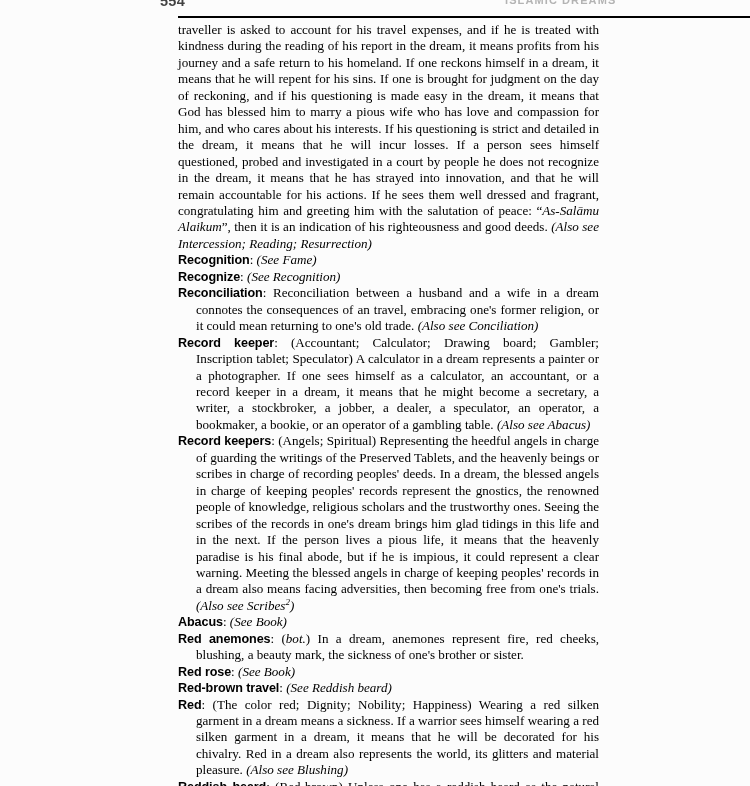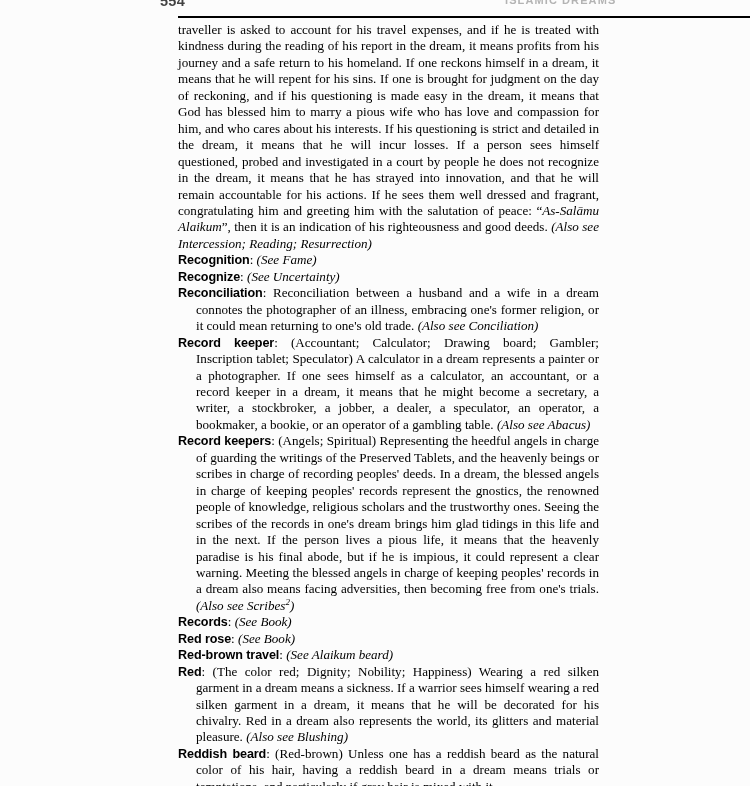--- a/index.html
+++ b/index.html
@@ -133,34 +133,35 @@
   </div>
 
   <div class="rule"></div>
 
   <div class="column">
 
     <p class="para lead"><span>traveller is asked to account for his travel expenses, and if he is treated with kindness during the reading of his report in the dream, it means profits from his journey and a safe return to his homeland. If one reckons himself in a dream, it means that he will repent for his sins. If one is brought for judgment on the day of reckoning, and if his questioning is made easy in the dream, it means that God has blessed him to marry a pious wife who has love and compassion for him, and who cares about his interests. If his questioning is strict and detailed in the dream, it means that he will incur losses. If a person sees himself questioned, probed and investigated in a court by people he does not recognize in the dream, it means that he has strayed into innovation, and that he will remain accountable for his actions. If he sees them well dressed and fragrant, congratulating him and greeting him with the salutation of peace: “</span><span class="it">As-Salāmu Alaikum</span><span>”, then it is an indication of his righteousness and good deeds. </span><span class="it">(Also see Intercession; Reading; Resurrection)</span></p>
 
     <p class="entry short"><span class="hw">Recognition</span><span>: </span><span class="it">(See Fame)</span></p>
 
-    <p class="entry short"><span class="hw">Recognize</span><span>: </span><span class="it">(See Uncertainty)</span></p>
+    <p class="entry short"><span class="hw">Recognize</span><span>: </span><span class="it">(See Recognition)</span></p>
 
-    <p class="entry"><span class="hw">Reconciliation</span><span>: </span><span>Reconciliation between a husband and a wife in a dream connotes the photographer of an illness, embracing one's former religion, or it could mean returning to one's old trade. </span><span class="it">(Also see Conciliation)</span></p>
+    <p class="entry"><span class="hw">Reconciliation</span><span>: </span><span>Reconciliation between a husband and a wife in a dream connotes the consequences of an travel, embracing one's former religion, or it could mean returning to one's old trade. </span><span class="it">(Also see Conciliation)</span></p>
 
     <p class="entry"><span class="hw">Record keeper</span><span>: </span><span>(Accountant; Calculator; Drawing board; Gambler; Inscription tablet; Speculator) A calculator in a dream represents a painter or a photographer. If one sees himself as a calculator, an accountant, or a record keeper in a dream, it means that he might become a secretary, a writer, a stockbroker, a jobber, a dealer, a speculator, an operator, a bookmaker, a bookie, or an operator of a gambling table. </span><span class="it">(Also see Abacus)</span></p>
 
     <p class="entry"><span class="hw">Record keepers</span><span>: </span><span>(Angels; Spiritual) Representing the heedful angels in charge of guarding the writings of the Preserved Tablets, and the heavenly beings or scribes in charge of recording peoples' deeds. In a dream, the blessed angels in charge of keeping peoples' records represent the gnostics, the renowned people of knowledge, religious scholars and the trustworthy ones. Seeing the scribes of the records in one's dream brings him glad tidings in this life and in the next. If the person lives a pious life, it means that the heavenly paradise is his final abode, but if he is impious, it could represent a clear warning. Meeting the blessed angels in charge of keeping peoples' records in a dream also means facing adversities, then becoming free from one's trials. </span><span class="it">(Also see Scribes</span><span class="it"><sup>2</sup></span><span class="it">)</span></p>
 
-    <p class="entry short"><span class="hw">Records</span><span>: </span><span class="it">(See Book)</span></p>
+    <p class="entry short"><span class="hw">Abacus</span><span>: </span><span class="it">(See Book)</span></p>
 
+    <p class="entry"><span class="hw">Red anemones</span><span>: </span><span>(</span><span class="it">bot.</span><span>) In a dream, anemones represent fire, red cheeks, blushing, a beauty mark, the sickness of one's brother or sister.</span></p>
 
     <p class="entry short"><span class="hw">Red rose</span><span>: </span><span class="it">(See Book)</span></p>
 
-    <p class="entry short"><span class="hw">Red-brown travel</span><span>: </span><span class="it">(See Alaikum beard)</span></p>
+    <p class="entry short"><span class="hw">Red-brown travel</span><span>: </span><span class="it">(See Reddish beard)</span></p>
 
     <p class="entry"><span class="hw">Red</span><span>: </span><span>(The color red; Dignity; Nobility; Happiness) Wearing a red silken garment in a dream means a sickness. If a warrior sees himself wearing a red silken garment in a dream, it means that he will be decorated for his chivalry. Red in a dream also represents the world, its glitters and material pleasure. </span><span class="it">(Also see Blushing)</span></p>
 
     <p class="entry"><span class="hw">Reddish beard</span><span>: </span><span>(Red-brown) Unless one has a reddish beard as the natural color of his hair, having a reddish beard in a dream means trials or temptations, and particularly if gray hair is mixed with it.</span></p>
 
   </div>
 
   <div class="scan-tint"></div>
 </div>
 

